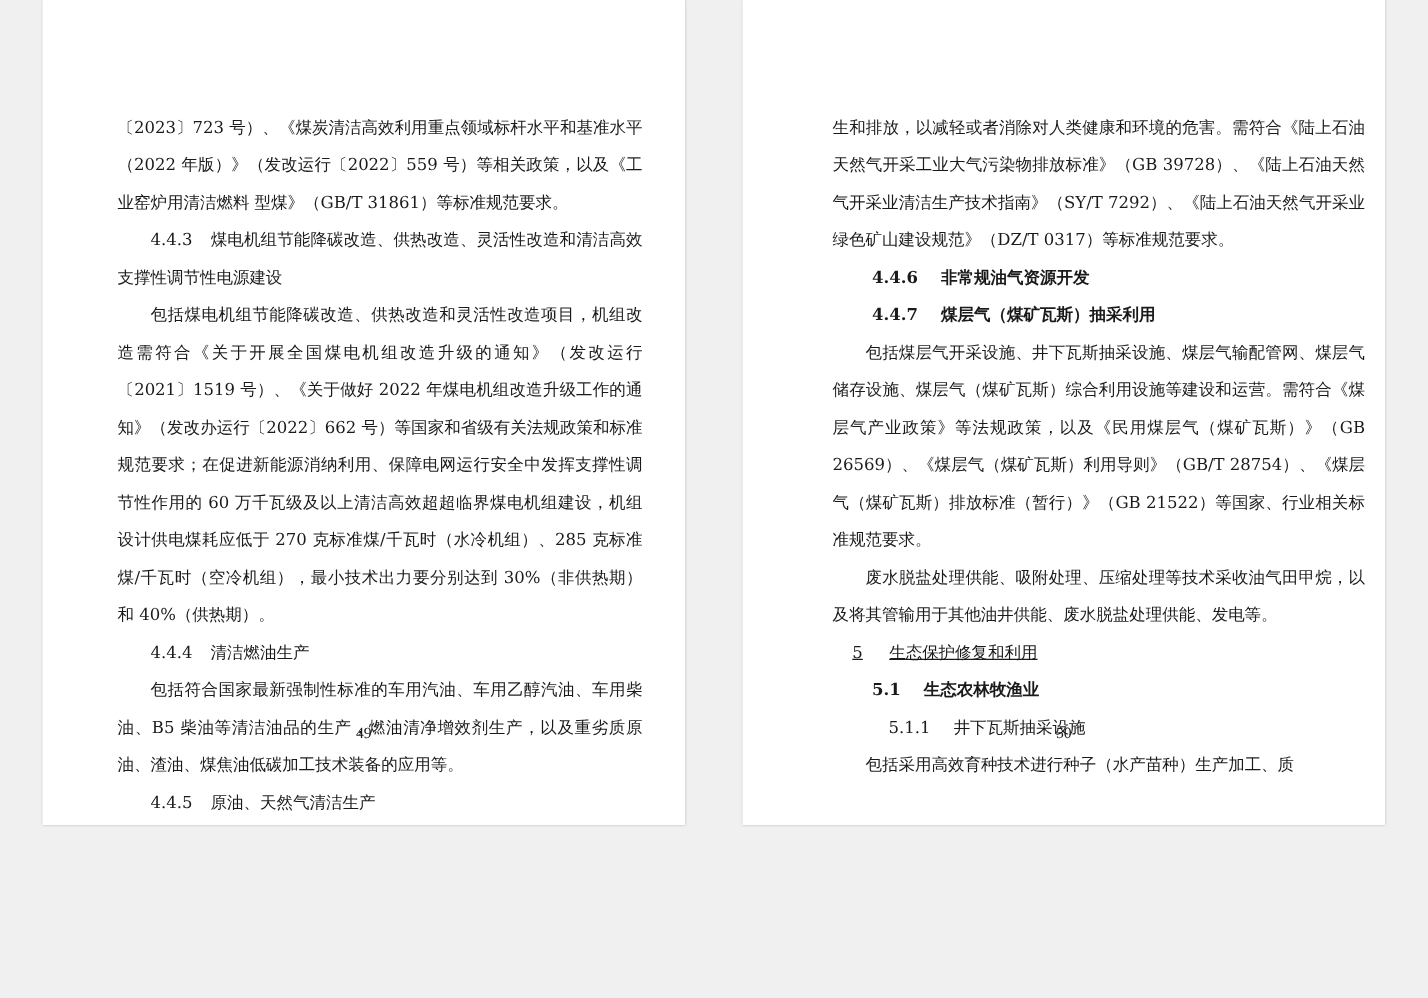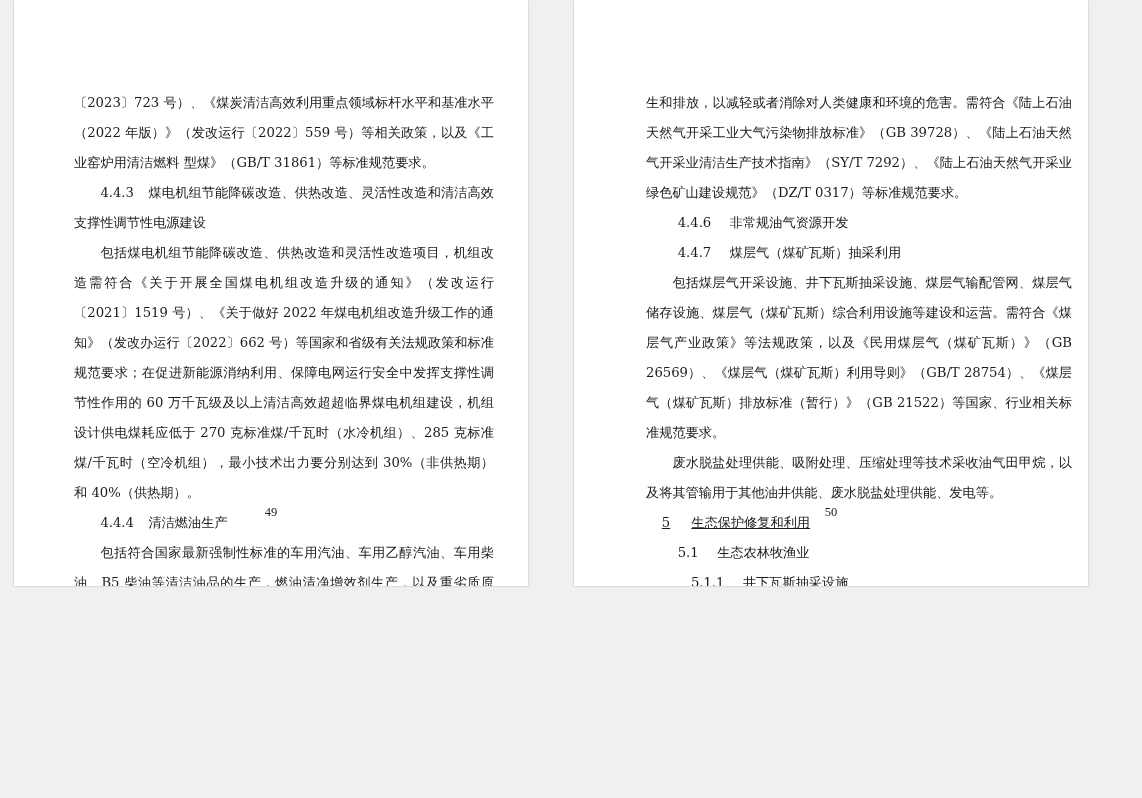--- a/index.html
+++ b/index.html
@@ -15,23 +15,24 @@
     width: 1142px;
     height: 798px;
     background: #f0f0f0;
     overflow: hidden;
   }
   .page {
     position: absolute;
     top: 0;
     background: #ffffff;
     width: 514px;
-    height: 586px;
+    height: 660px;
     box-shadow: 0 0 2px rgba(0,0,0,0.25);
     overflow: hidden;
+    margin-left: 20px;
   }
   .page-left { left: 14px; }
   .page-right { left: 574px; }
 
   .page-body {
     position: absolute;
     left: 60px;
     right: 34px;
     top: 88px;
     bottom: 96px;
@@ -60,20 +61,21 @@
   }
   p.sec {
     text-indent: 1.2em;
     text-decoration: underline;
   }
   p.sec .num {
     margin-right: 1.6em;
   }
   p.subsec {
     text-indent: 2.4em;
+    font-weight: bold;
   }
   p.subsec .num {
     margin-right: 1.4em;
   }
   p.subsubsec {
     text-indent: 3.4em;
   }
   p.subsubsec .num {
     margin-right: 1.4em;
   }

